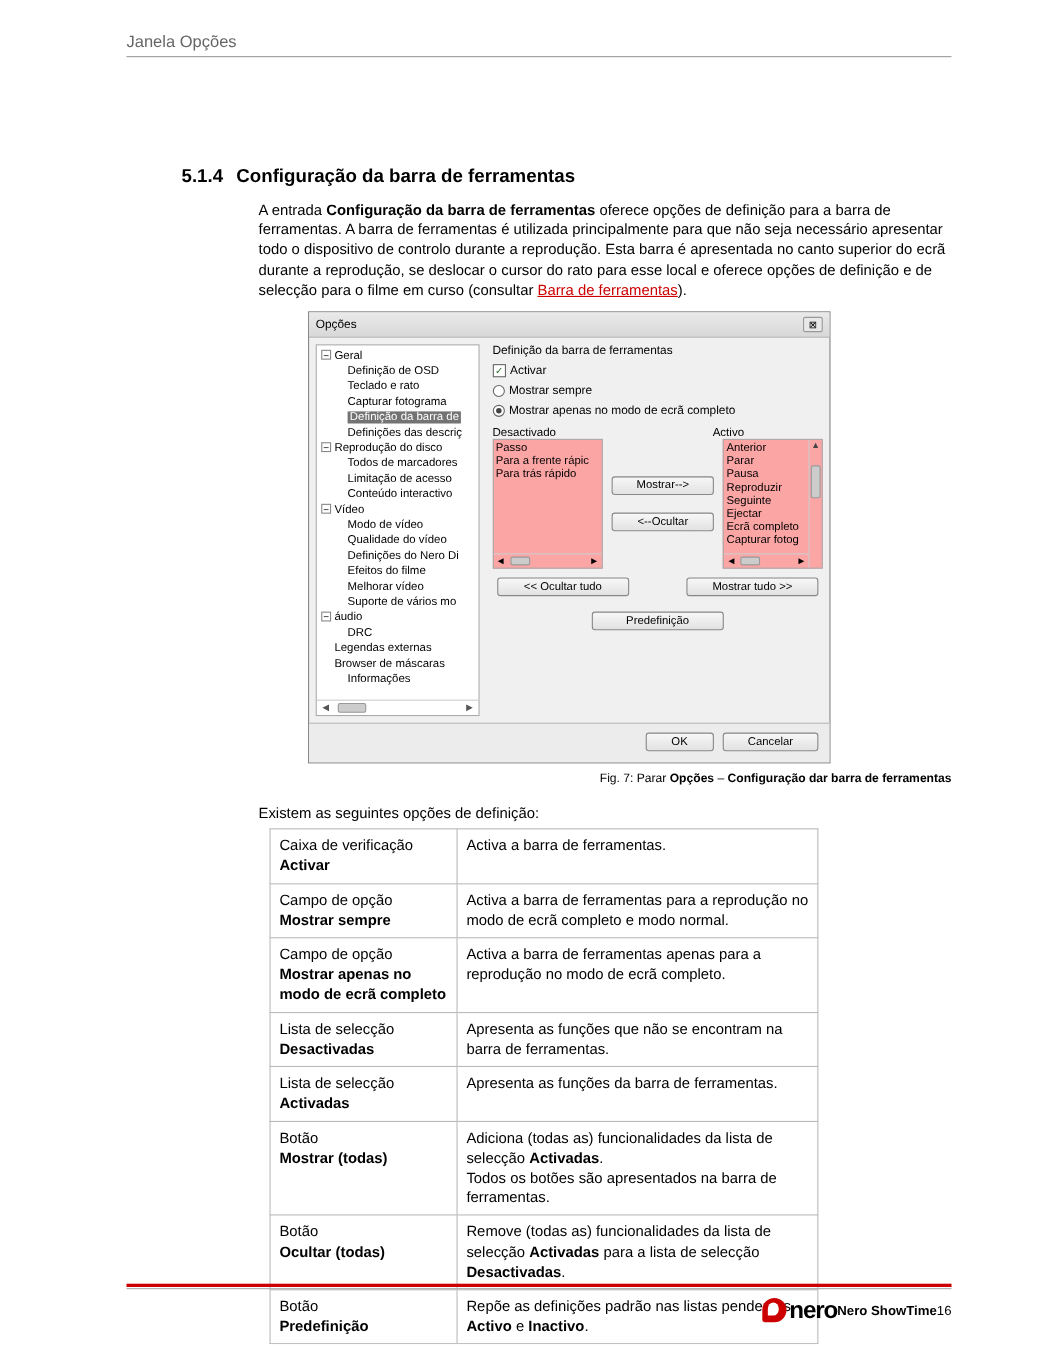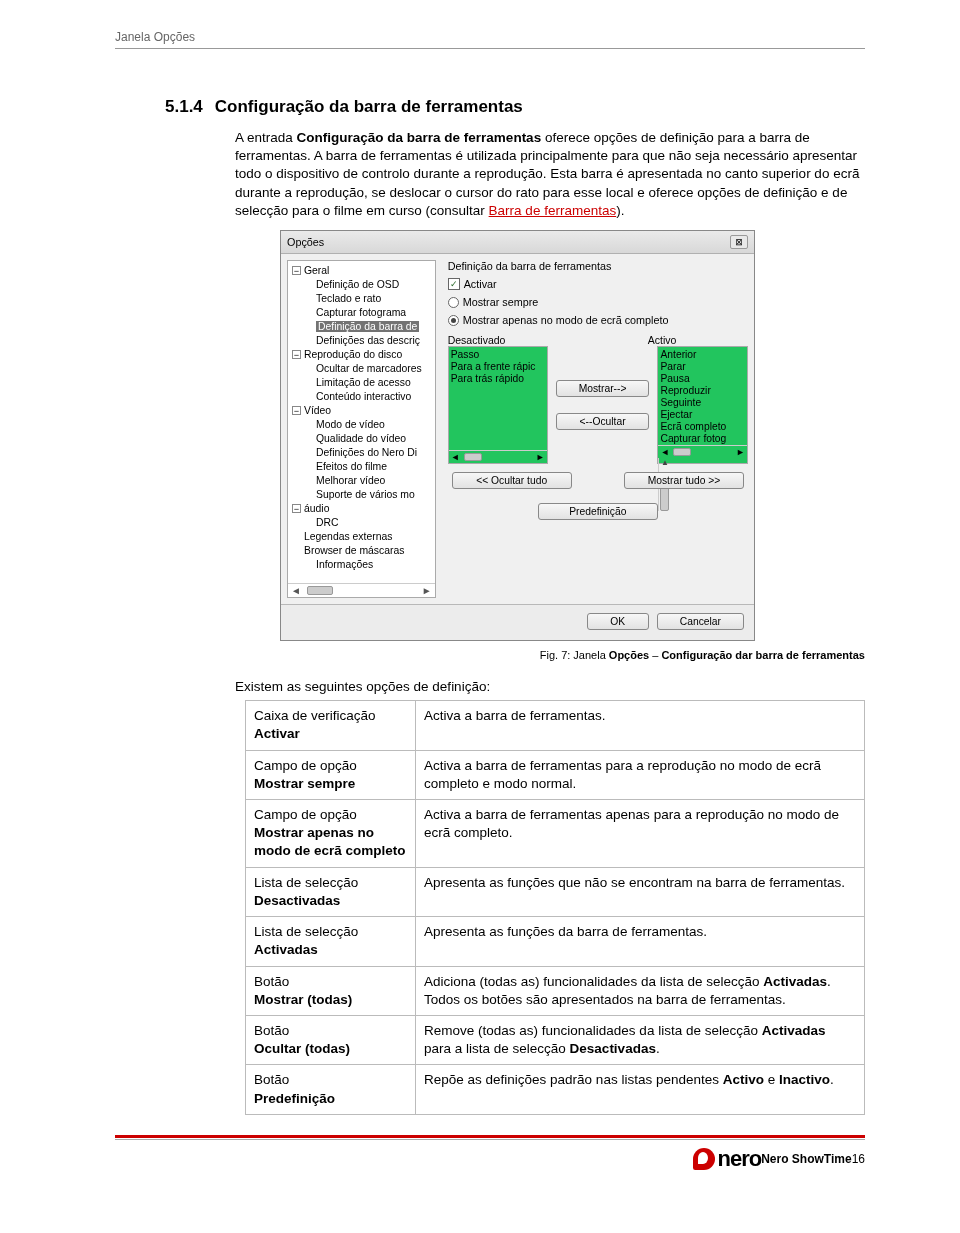--- a/index.html
+++ b/index.html
@@ -11,25 +11,25 @@
     width: 960px;
     margin: 0 auto;
     position: relative;
   }
   .page {
     padding: 30px 95px 0 115px;
     min-height: 1190px;
     position: relative;
   }
   .page-header {
-    font-size: 12px;
+    font-size: 15px;
     color: #666;
     border-bottom: 1px solid #999;
     padding-bottom: 4px;
-    margin-bottom: 48px;
+    margin-bottom: 98px;
   }
   h1.section-title {
     font-size: 17px;
     font-weight: bold;
     margin-bottom: 12px;
     margin-left: 50px;
   }
   .section-num { display: inline-block; margin-right: 12px; }
   .body-text {
     margin-left: 120px;
@@ -107,29 +107,29 @@
     display: inline-flex; align-items: center; justify-content: center;
   }
   .faux-radio .dot { width: 5px; height: 5px; background: #444; border-radius: 50%; }
 
   .dual-list { margin-top: 4px; }
   .dual-headers { display: flex; font-size: 10.5px; }
   .dual-headers .hL { flex: 1; }
   .dual-headers .hR { flex: 1; text-align: left; padding-left: 2px; }
   .dual-body { display: flex; gap: 4px; align-items: stretch; }
   .listbox {
-    background: #22c55e; border: 1px solid #aaa;
+    background: #fca5a5; border: 1px solid #aaa;
     height: 118px; width: 100px;
     font-size: 10.3px;
     display: flex; flex-direction: column;
   }
   .listbox .items { flex: 1; overflow: hidden; padding: 1px 2px; }
   .listbox .items div { white-space: nowrap; overflow: hidden; padding: 0.5px 0; }
   .listbox .vscroll { display: none; }
-  .listbox.with-vscroll { display: flex; flex-direction: column; }
+  .listbox.with-vscroll { display: flex; flex-direction: row; }
   .listbox.with-vscroll .items { flex: 1; }
   .listbox.with-vscroll .vscroll {
     display: flex; flex-direction: column; align-items: center;
     width: 12px; border-left: 1px solid #ccc;
     font-size: 8px; color: #444;
   }
   .listbox.with-vscroll .vscroll .thumb {
     background: #ccc; width: 9px; height: 30px; border: 1px solid #999;
     border-radius: 2px; margin-top: 14px;
   }
@@ -163,21 +163,21 @@
     margin-right: 0;
   }
   .fig-caption .fig-bold { font-weight: bold; }
 
   .options-intro { margin-left: 120px; font-size: 13.5px; margin-top: 18px; margin-bottom: 6px; }
 
   table.defs {
     margin-left: 130px;
     border-collapse: collapse;
     font-size: 13.5px;
-    width: 620px;
+    width: 499px;
   }
   table.defs td {
     border: 1px solid #bbb;
     padding: 6px 8px;
     vertical-align: top;
     line-height: 1.35;
   }
   table.defs td.label { width: 170px; }
   table.defs td.label .sub { display:block; }
   table.defs td.label .bold { font-weight: bold; display:block; }
@@ -234,21 +234,21 @@
       <div class="dialog-body">
         <div class="tree-panel">
           <div class="tree-list" id="tree-list">
               <div class="tree-item tree-group"><span class="toggle">−</span>Geral</div>
               <div class="tree-item tree-child">Definição de OSD</div>
               <div class="tree-item tree-child">Teclado e rato</div>
               <div class="tree-item tree-child">Capturar fotograma</div>
               <div class="tree-item tree-child"><span class="tree-selected">Definição da barra de</span></div>
               <div class="tree-item tree-child">Definições das descriç</div>
               <div class="tree-item tree-group"><span class="toggle">−</span>Reprodução do disco</div>
-              <div class="tree-item tree-child">Ocultar de marcadores</div>
+              <div class="tree-item tree-child">Todos de marcadores</div>
               <div class="tree-item tree-child">Limitação de acesso</div>
               <div class="tree-item tree-child">Conteúdo interactivo</div>
               <div class="tree-item tree-group"><span class="toggle">−</span>Vídeo</div>
               <div class="tree-item tree-child">Modo de vídeo</div>
               <div class="tree-item tree-child">Qualidade do vídeo</div>
               <div class="tree-item tree-child">Definições do Nero Di</div>
               <div class="tree-item tree-child">Efeitos do filme</div>
               <div class="tree-item tree-child">Melhorar vídeo</div>
               <div class="tree-item tree-child">Suporte de vários mo</div>
               <div class="tree-item tree-group"><span class="toggle">−</span>áudio</div>
@@ -341,21 +341,21 @@
         </div>
       </div>
       <div class="dialog-footer">
         <button class="win-btn" style="min-width:62px">OK</button>
         <button class="win-btn" style="min-width:62px">Cancelar</button>
       </div>
     </div>
   </div>
 
   <div class="fig-caption">
-    <span>Fig. 7: Janela </span><span class="fig-bold">Opções</span><span> – </span><span class="fig-bold">Configuração dar barra de ferramentas</span>
+    <span>Fig. 7: Parar </span><span class="fig-bold">Opções</span><span> – </span><span class="fig-bold">Configuração dar barra de ferramentas</span>
   </div>
 
   <p class="options-intro">Existem as seguintes opções de definição:</p>
 
   <table class="defs">
     <tbody id="defs-body">
         <tr>
           <td class="label">
             <span class="sub">Caixa de verificação</span>
             <span class="bold">Activar</span>

